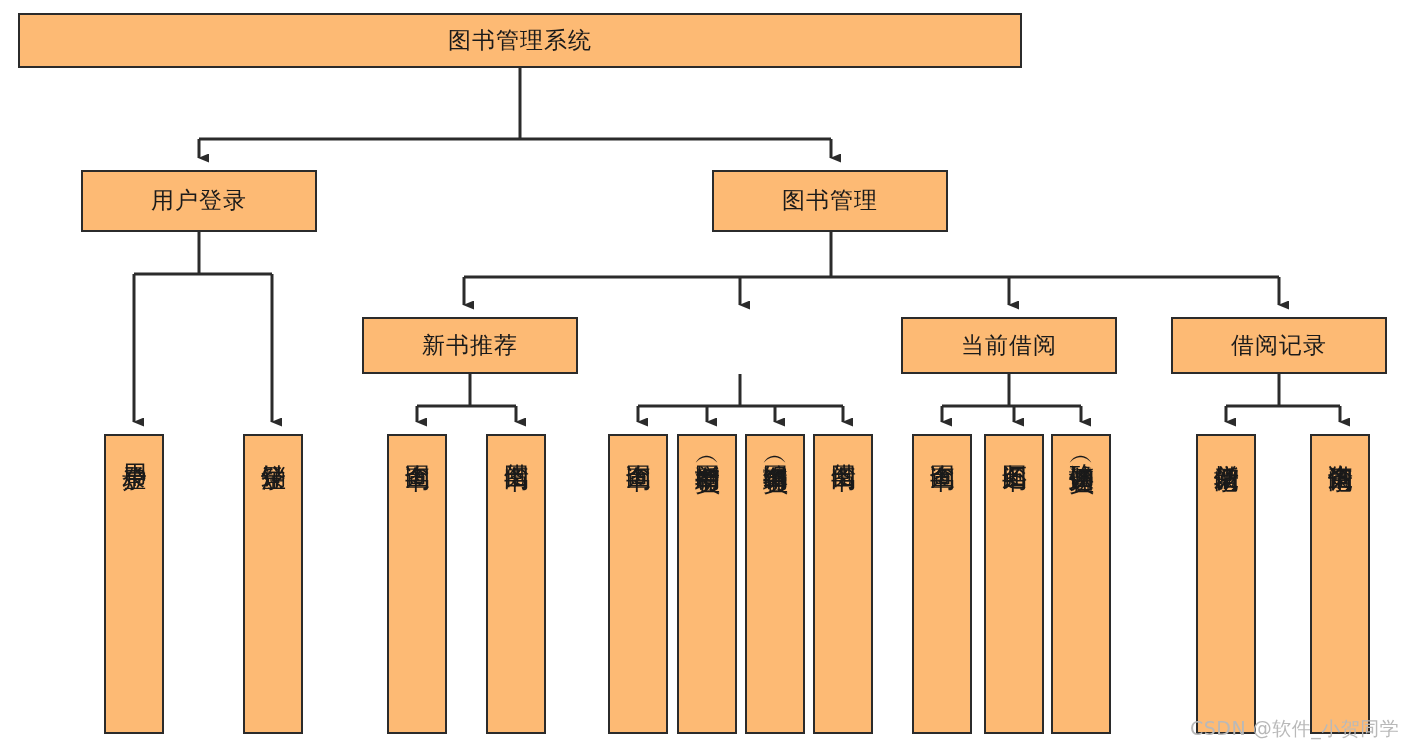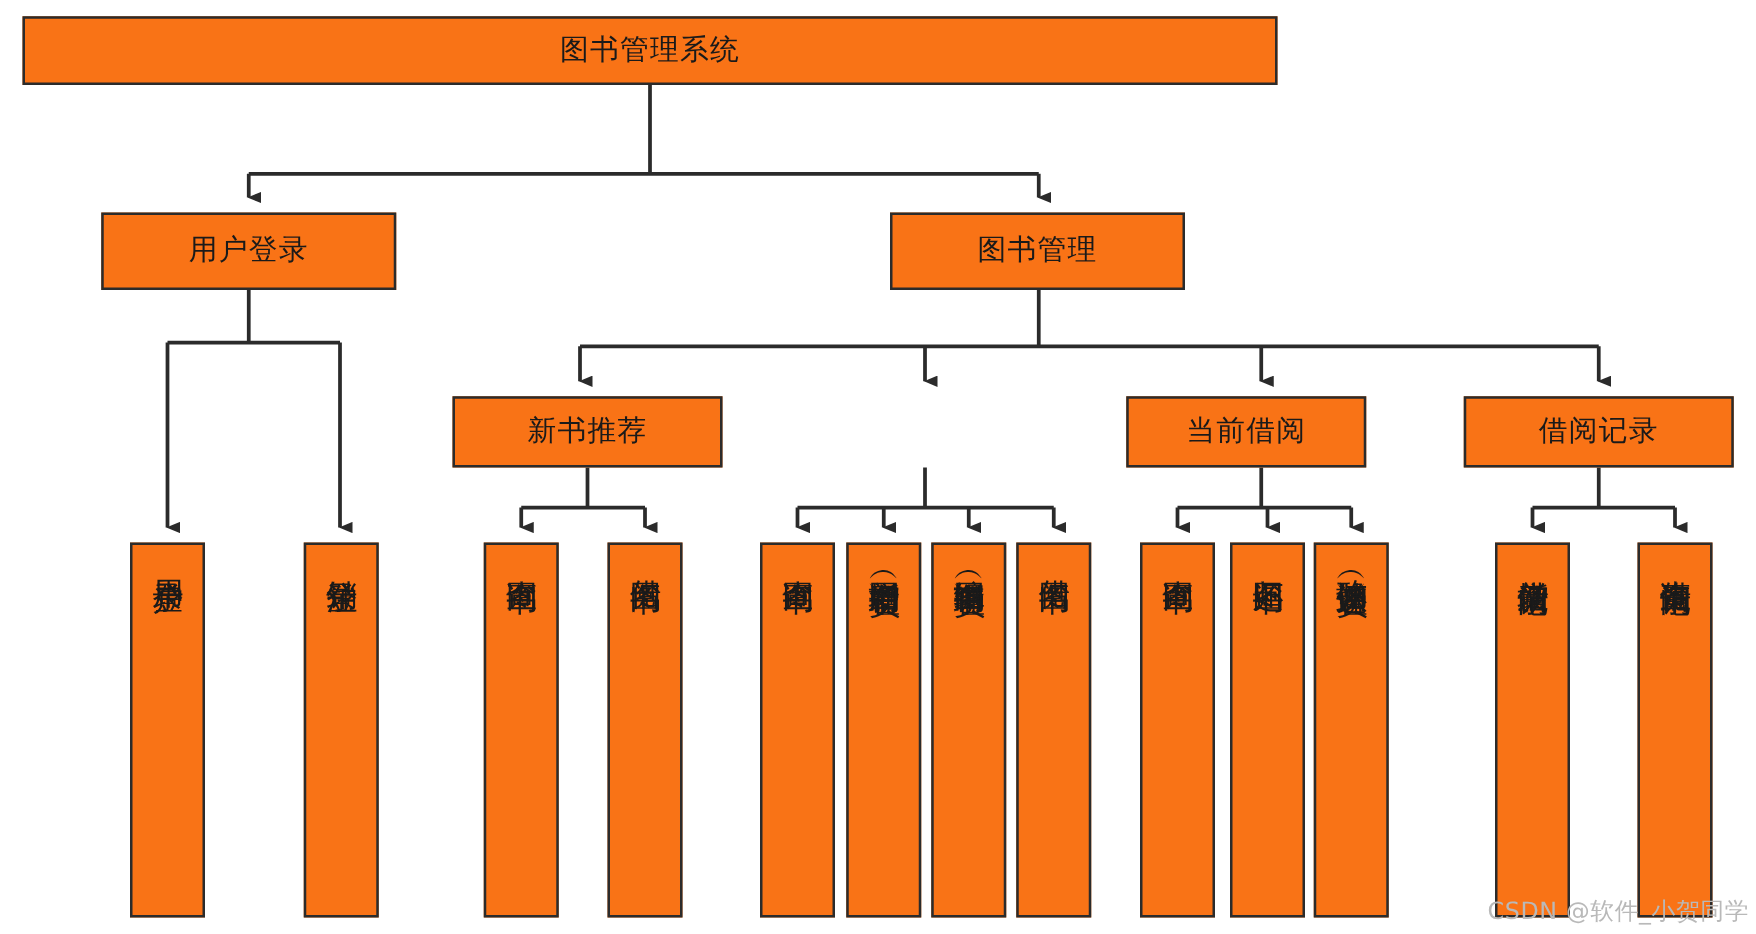--- a/index.html
+++ b/index.html
@@ -22,21 +22,21 @@
     left: 0;
     top: 0;
     width: 1405px;
     height: 747px;
     pointer-events: none;
   }
   .node {
     position: absolute;
     box-sizing: border-box;
     border: 2.5px solid #2b2b2b;
-    background: #f97316;
+    background: #fdba74;
     display: flex;
     align-items: center;
     justify-content: center;
     color: #1a1a1a;
   }
   .node-h .label {
     font-size: 23px;
     line-height: 1.1;
     letter-spacing: 1px;
     white-space: nowrap;
@@ -125,21 +125,21 @@
   <div class="node node-h" style="left:81px;top:170px;width:236px;height:62px;">
     <span class="label">用户登录</span>
   </div>
   <div class="node node-h" style="left:362px;top:317px;width:216px;height:57px;">
     <span class="label">新书推荐</span>
   </div>
 
   <div class="node node-h" style="left:712px;top:170px;width:236px;height:62px;">
     <span class="label">图书管理</span>
   </div>
-  <div class="node node-h" style="left:901px;top:317px;width:192px;height:57px;">
+  <div class="node node-h" style="left:901px;top:317px;width:216px;height:57px;">
     <span class="label">当前借阅</span>
   </div>
   <div class="node node-h" style="left:1171px;top:317px;width:216px;height:57px;align-items:center;">
     <span class="label">借阅记录</span>
   </div>
 
   <div class="node node-v" style="left:104px;top:434px;width:60px;height:300px;">
     <span class="label">用户登录</span>
   </div>
   <div class="node node-v" style="left:243px;top:434px;width:60px;height:300px;">

